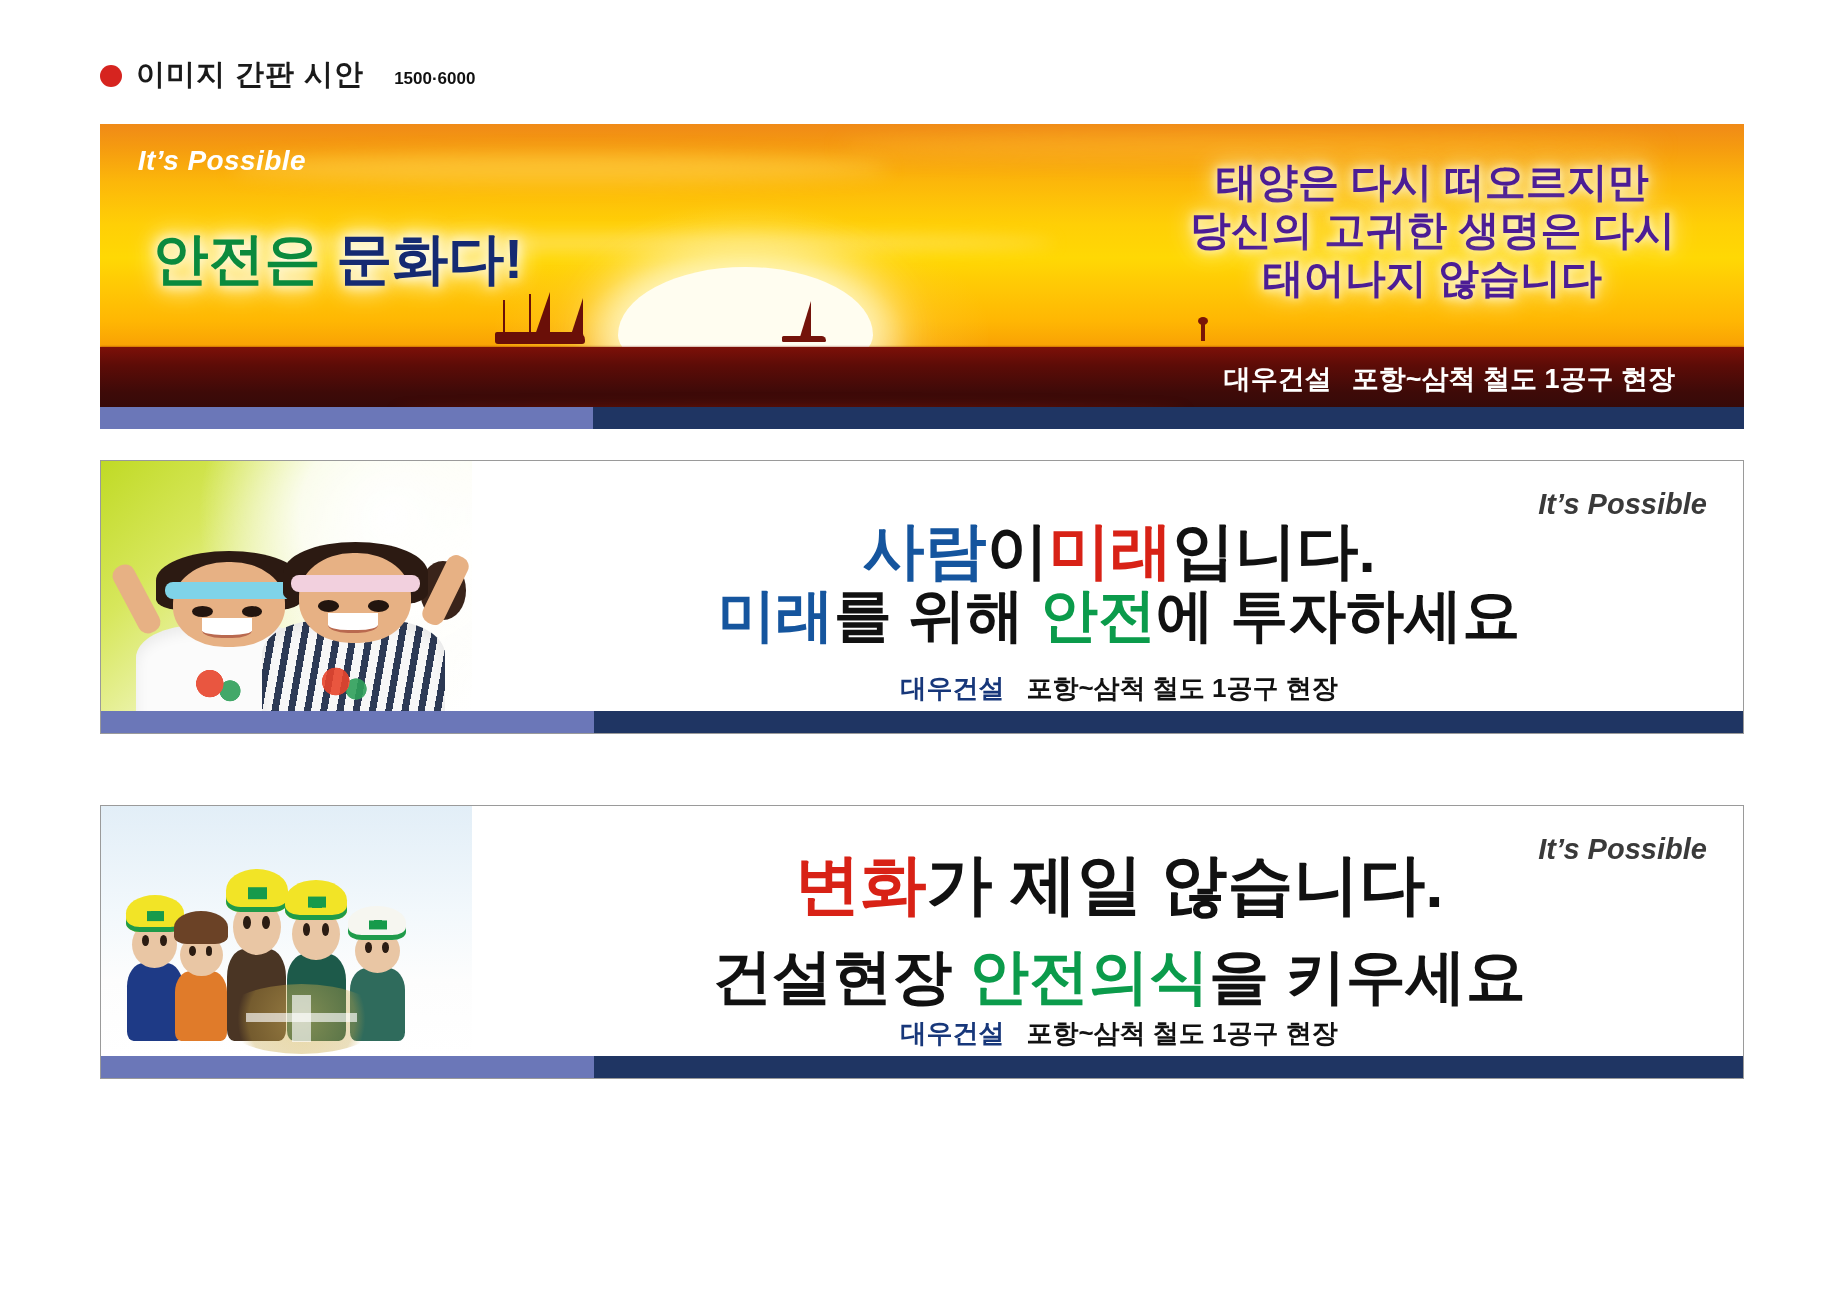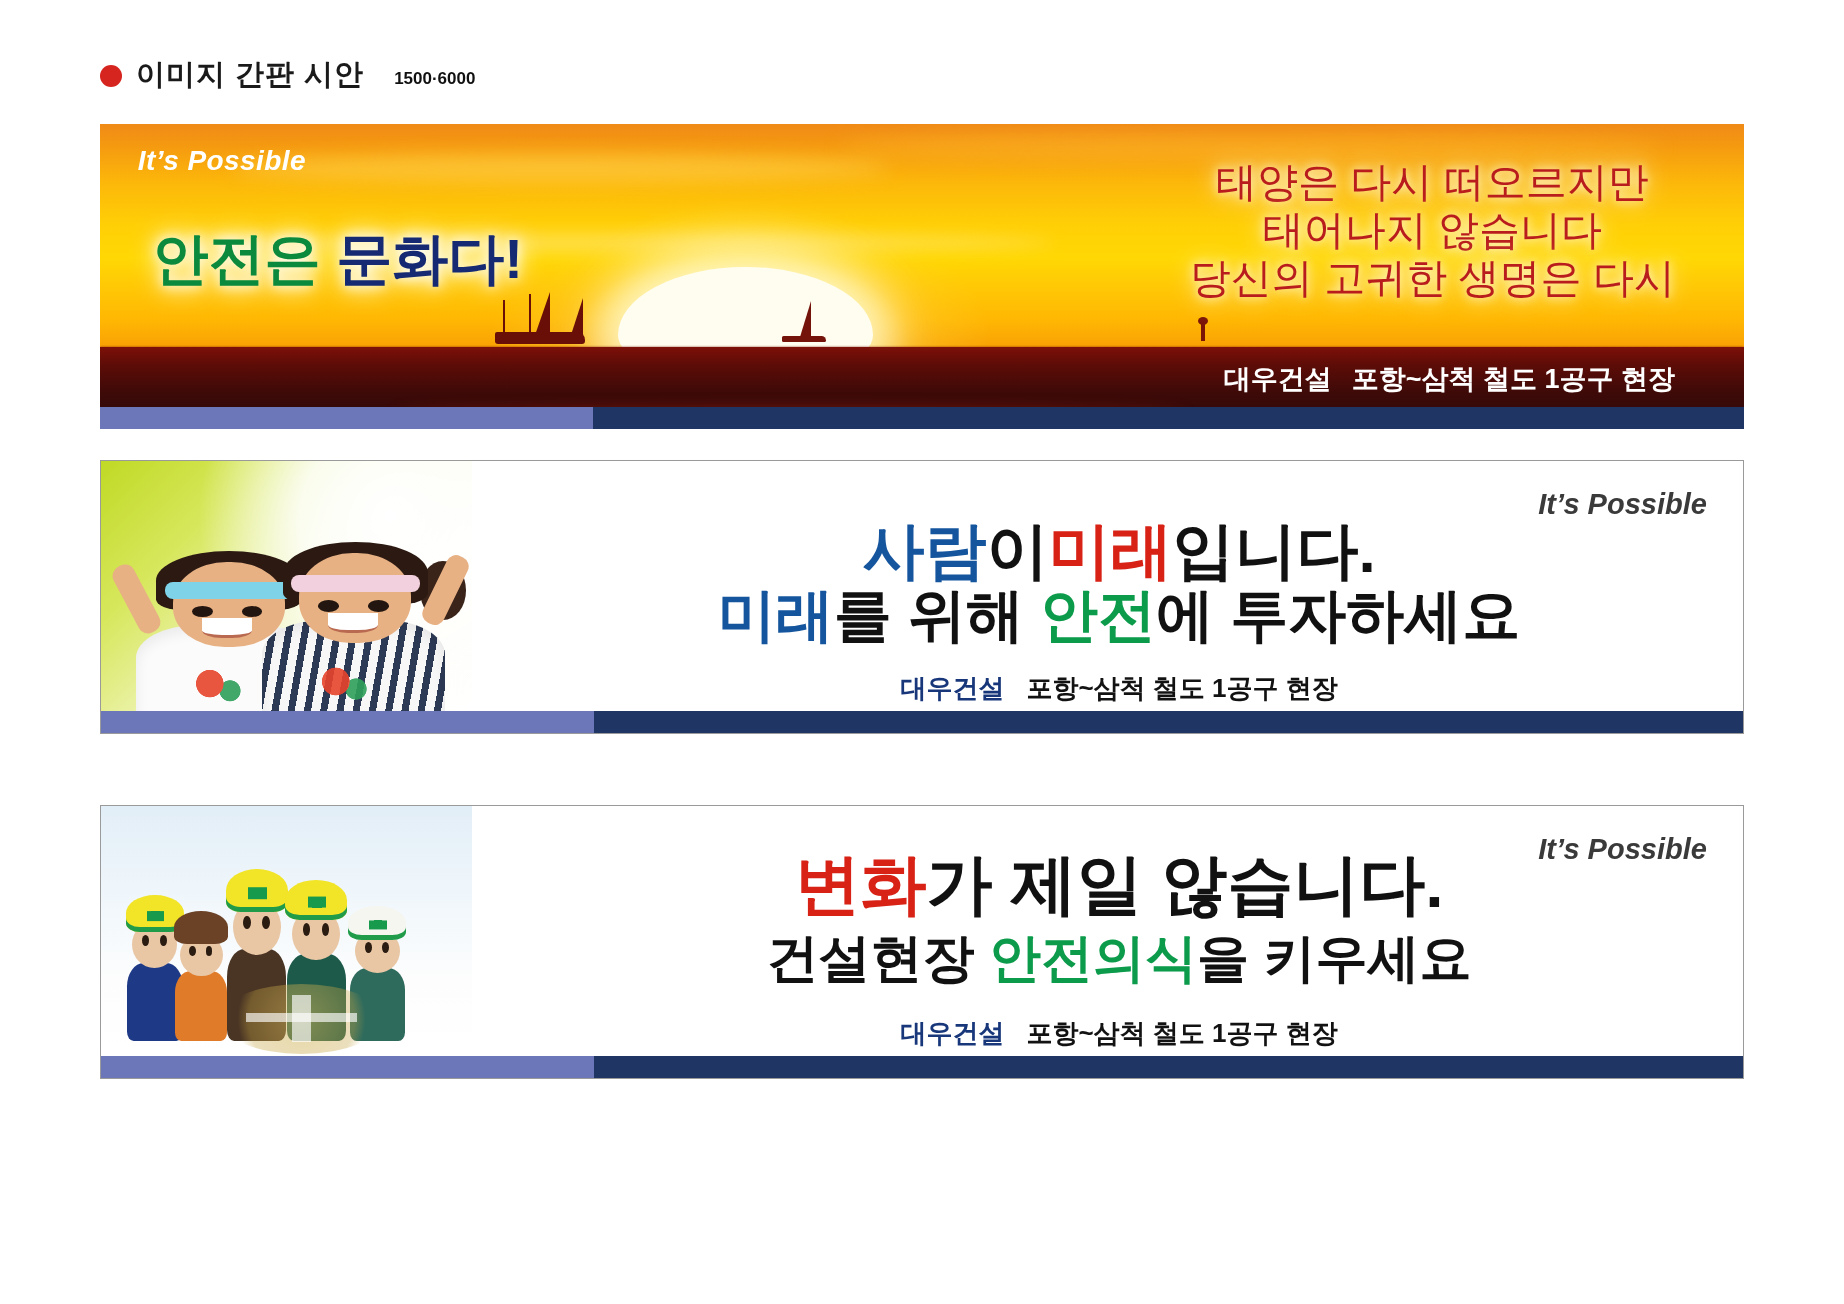--- a/index.html
+++ b/index.html
@@ -51,21 +51,21 @@
   .boat2:before{content:"";position:absolute;left:18px;bottom:5px;width:0;height:0;border-left:11px solid transparent;border-bottom:36px solid #74130a;}
   .buoy{position:absolute;bottom:29%;left:67%;width:4px;height:18px;background:#7a1407;}
   .buoy:after{content:"";position:absolute;left:-3px;top:-6px;width:10px;height:8px;background:#7a1407;border-radius:50%;}
 
   .s1-possible{position:absolute;left:2.3%;top:7%;font-size:28px;font-style:italic;font-weight:bold;color:#ffffff;letter-spacing:.4px;}
   .s1-slogan{position:absolute;left:3.2%;top:32%;font-size:56px;font-weight:bold;white-space:nowrap;
        text-shadow:0 0 12px #fff,0 0 22px #fff,0 0 30px #fffbe0;}
   .s1-slogan .grn{color:#0b8a3d;}
   .s1-slogan .nvy{color:#152a72;}
   .s1-right{position:absolute;right:4.2%;top:11%;text-align:center;line-height:1.18;}
-  .s1-right div{font-size:41px;font-weight:normal;color:#b91c1c;white-space:nowrap;
+  .s1-right div{font-size:41px;font-weight:bold;color:#4c1d95;white-space:nowrap;
        text-shadow:0 0 10px #fffdf0,0 0 20px #fff6c2,0 0 30px #ffeaa0;}
   .s1-credit{position:absolute;right:4.2%;bottom:10.5%;font-size:27px;font-weight:bold;color:#ffffff;white-space:nowrap;}
   .s1-credit .co{margin-right:20px;}
 
   
   #banner-kids{top:460px;height:274px;}
   #banner-clay{top:805px;height:274px;}
   .photo-pane{position:absolute;left:0;top:0;bottom:22px;width:22.6%;overflow:hidden;}
 
   
@@ -113,21 +113,21 @@
   .w-l1{font-size:62px;font-weight:bold;color:#111;white-space:nowrap;line-height:1.05;}
   .w-l2{font-size:58px;font-weight:bold;color:#111;white-space:nowrap;line-height:1.12;}
   .w-l1 .blue,.w-l2 .blue{color:#15559e;}
   .w-l1 .red,.w-l2 .red{color:#d82216;}
   .w-l1 .green,.w-l2 .green{color:#0b9b4b;}
   .w-credit{position:absolute;left:26%;right:2%;bottom:10%;text-align:center;font-size:26px;font-weight:bold;white-space:nowrap;}
   .w-credit .co{color:#17377a;margin-right:22px;}
   .w-credit .site{color:#121212;}
   #banner-clay .w-lines{top:16%;}
   #banner-clay .w-l1{font-size:66px;}
-  #banner-clay .w-l2{font-size:52px;margin-top:10px;}
+  #banner-clay .w-l2{font-size:60px;margin-top:24px;}
 </style>
 </head>
 <body>
 
 <div class="page">
 
   <div class="doc-header">
     <span class="bullet-dot"></span>
     <span class="doc-title">이미지 간판 시안</span>
     <span class="doc-size">1500·6000</span>
@@ -155,22 +155,22 @@
 
       <div class="s1-possible">It’s Possible</div>
 
       <div class="s1-slogan">
         <span class="grn">안전은</span>
         <span class="nvy">문화다!</span>
       </div>
 
       <div class="s1-right">
         <div>태양은 다시 떠오르지만</div>
+        <div>당신의 고귀한 생명은 다시</div>
         <div>태어나지 않습니다</div>
-        <div>당신의 고귀한 생명은 다시</div>
       </div>
 
       <div class="s1-credit">
         <span class="co">대우건설</span><span class="site">포항~삼척 철도 1공구 현장</span>
       </div>
 
       <div class="footer-bar">
         <div class="seg-light"></div>
         <div class="seg-dark"></div>
       </div>

